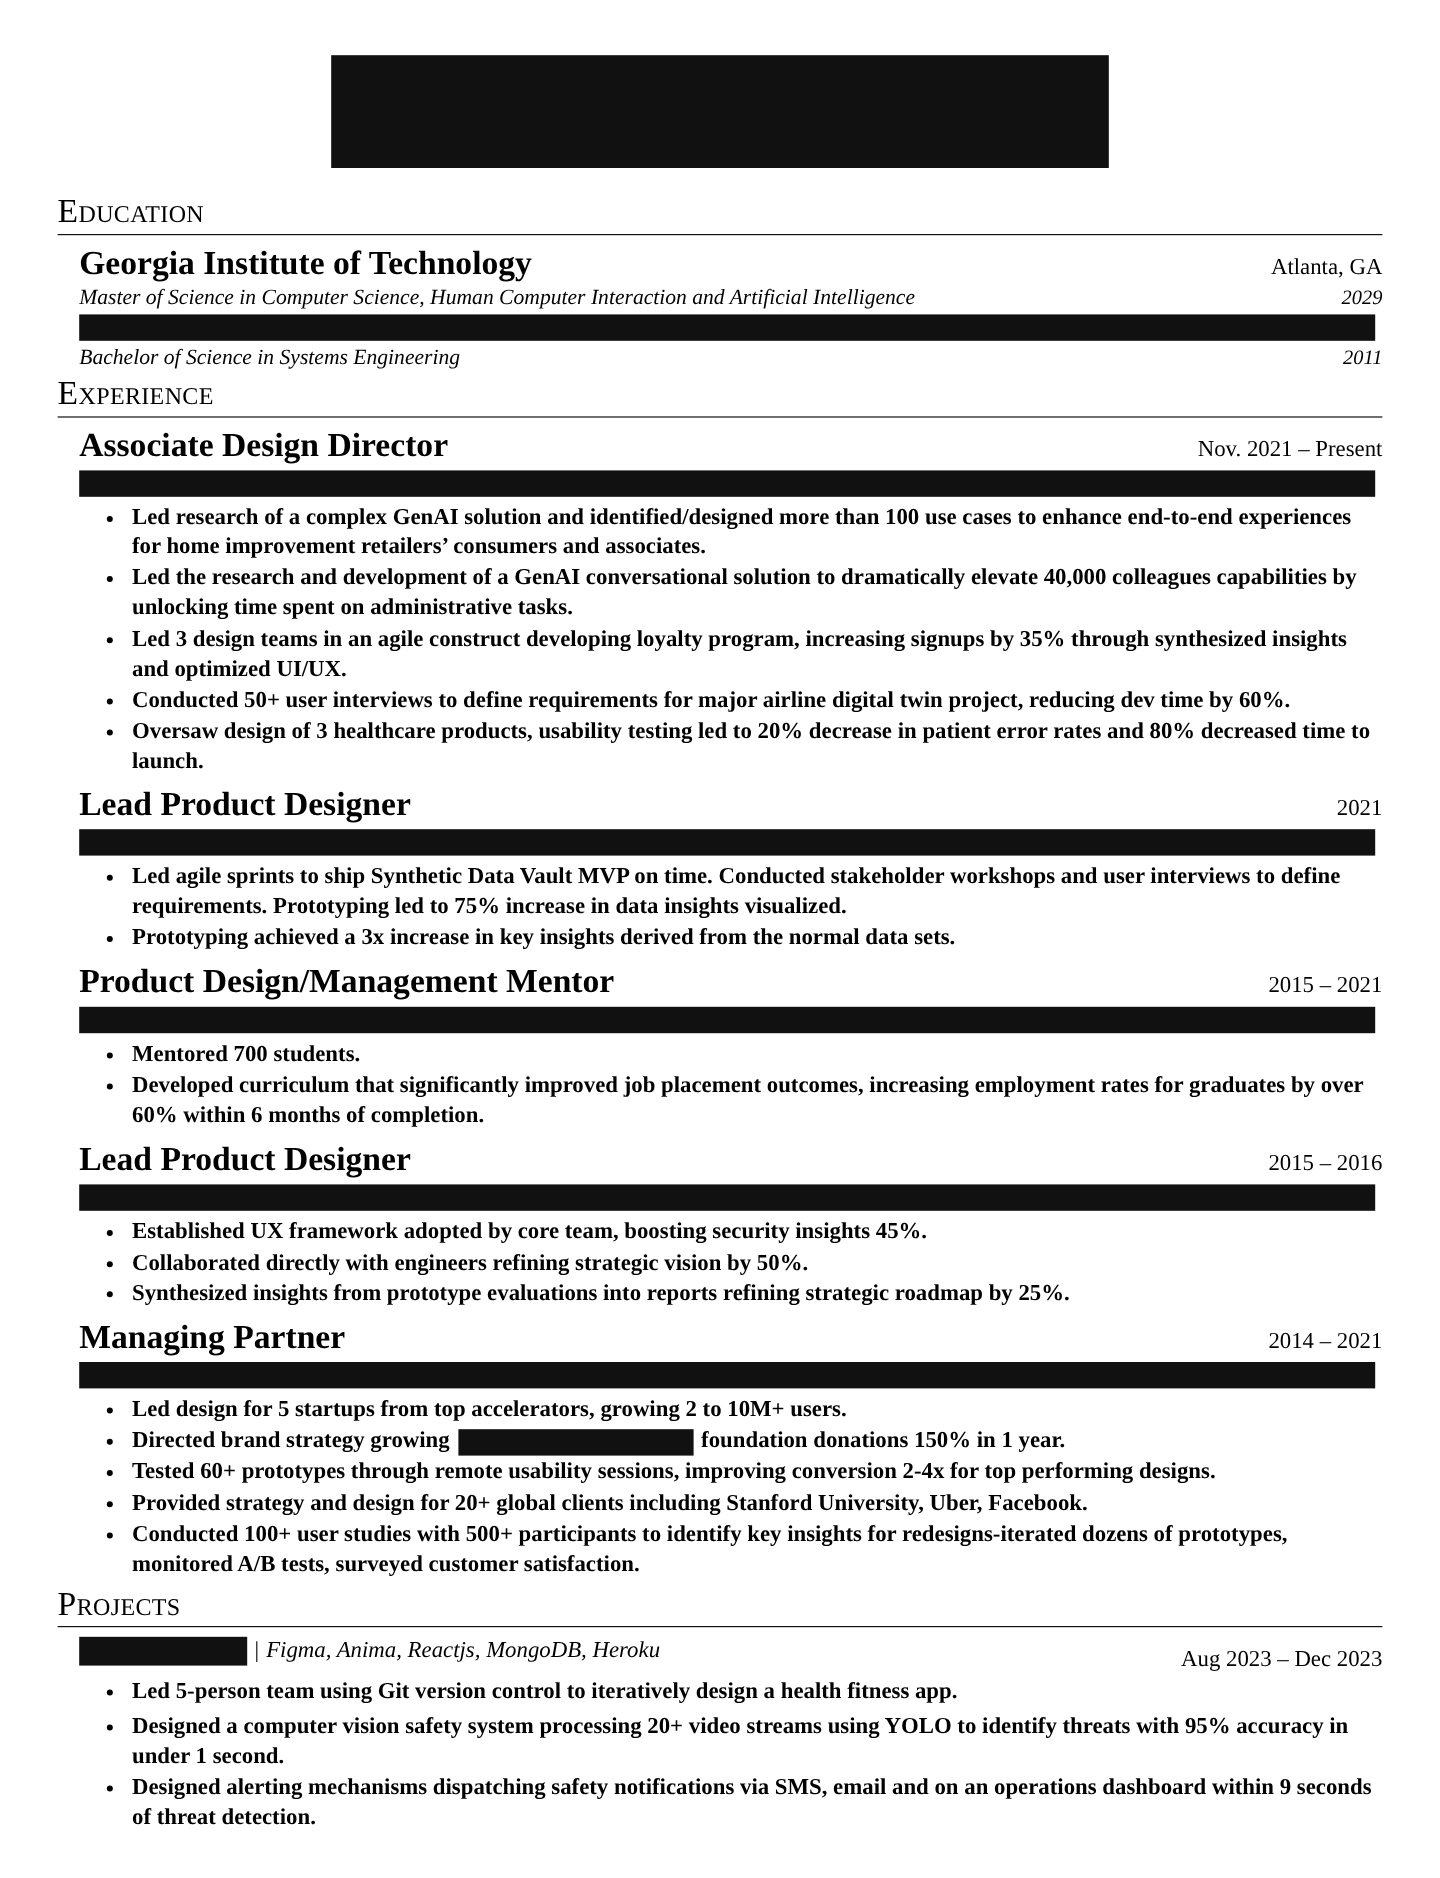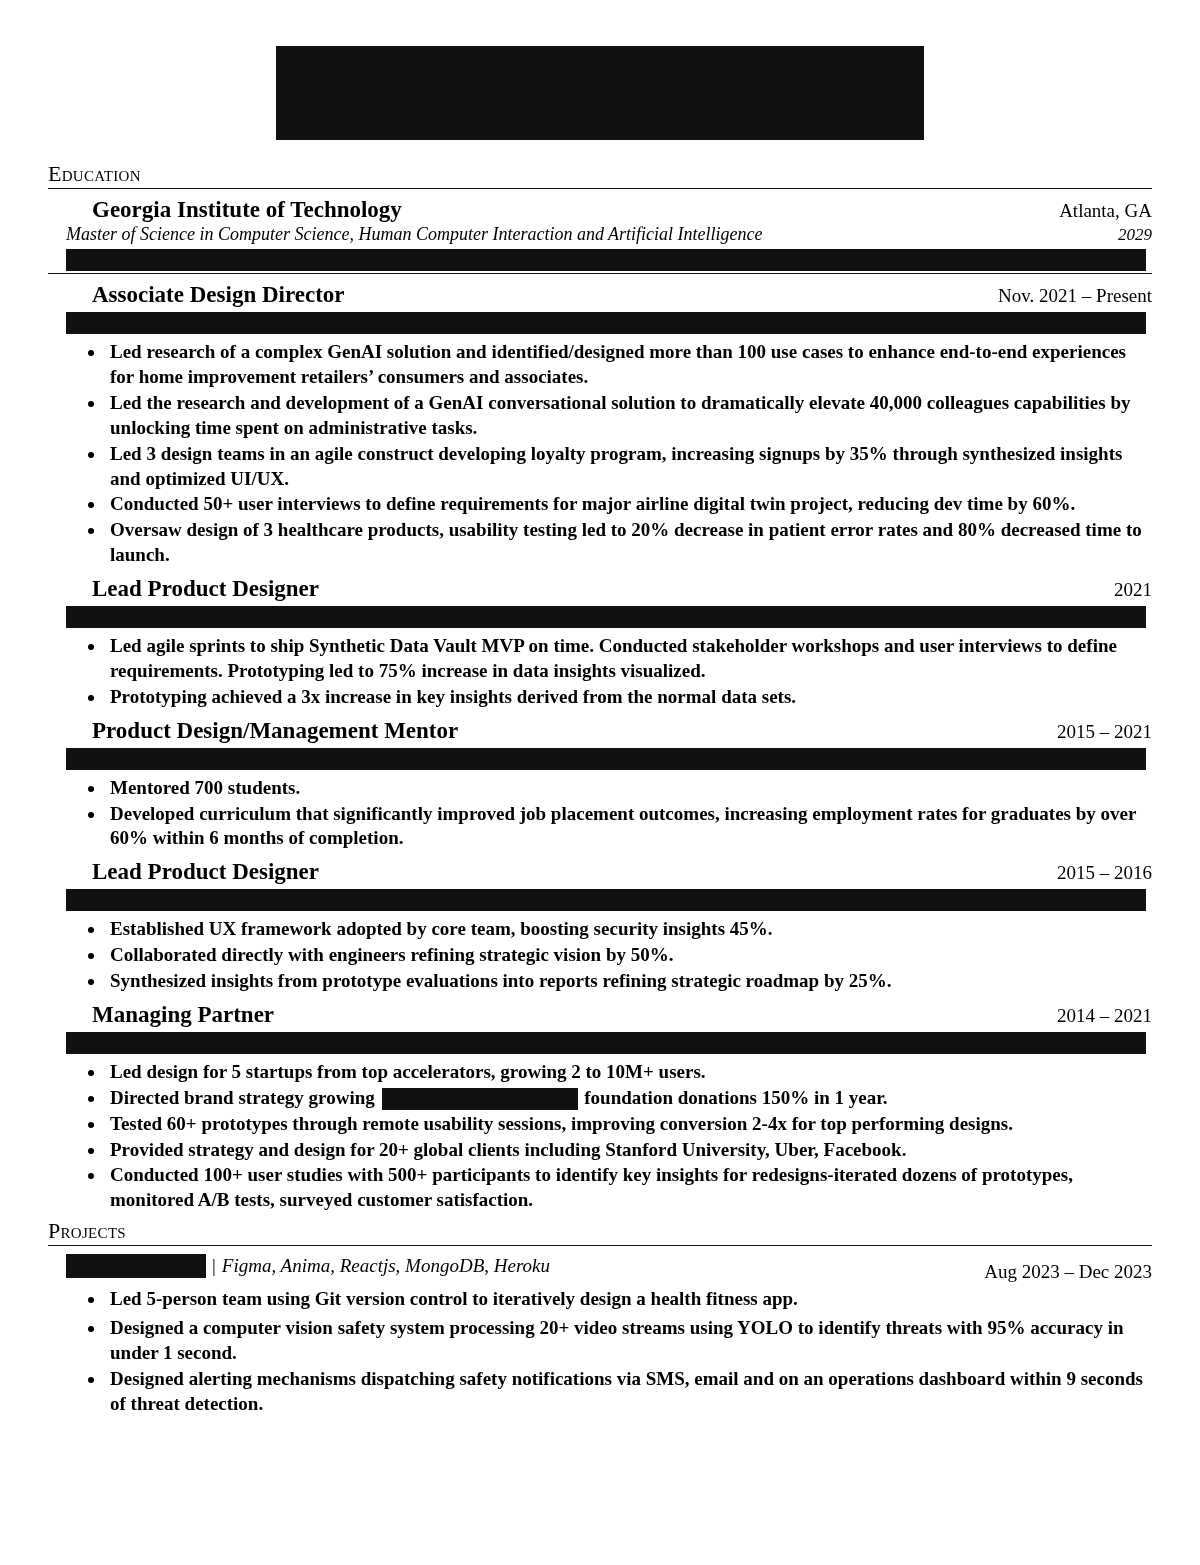--- a/index.html
+++ b/index.html
@@ -31,21 +31,21 @@
     margin-top: 6px;
     margin-bottom: 22px;
   }
   .name-redact {
     width: 648px;
     height: 94px;
   }
   
   .section-title {
     font-variant: small-caps;
-    font-size: 22px;
+    font-size: 28px;
     letter-spacing: 0.3px;
     line-height: 1.1;
     padding-bottom: 2px;
     margin-top: 6px;
   }
   .section-rule {
     border-bottom: 1.2px solid #111;
     margin: 0 0 6px 0;
   }
   .section-body {
@@ -53,22 +53,21 @@
   }
   
   .entry-row {
     display: flex;
     justify-content: space-between;
     align-items: baseline;
     margin-top: 8px;
   }
   .entry-left-bold {
     font-weight: bold;
-    font-size: 23px;
-    margin-left: 26px;
+    font-size: 28px;
   }
   .entry-right {
     font-size: 19px;
   }
   .entry-sub-row {
     display: flex;
     justify-content: space-between;
     align-items: flex-end;
     margin-top: 1px;
   }
@@ -147,26 +146,31 @@
           <span class="entry-right">Atlanta, GA</span>
         </div>
         <div class="entry-sub-row">
           <span class="entry-sub-left">Master of Science in Computer Science, Human Computer Interaction and Artificial Intelligence</span>
           <span class="entry-sub-right">2029</span>
         </div>
       </div>
 
       <div class="entry">
         <div class="redact bar-line bar-w1080"></div>
+        <div class="entry-sub-row">
+          <span class="entry-sub-left">Bachelor of Science in Systems Engineering</span>
+          <span class="entry-sub-right">2011</span>
+        </div>
       </div>
 
     </div>
   </div>
 
   <div class="section">
+    <div class="section-title">Experience</div>
     <div class="section-rule"></div>
     <div class="section-body">
 
       <div class="entry">
         <div class="entry-row">
           <span class="entry-left-bold">Associate Design Director</span>
           <span class="entry-right">Nov. 2021 – Present</span>
         </div>
         <div class="redact bar-line bar-w1080"></div>
         <ul class="bullets">

